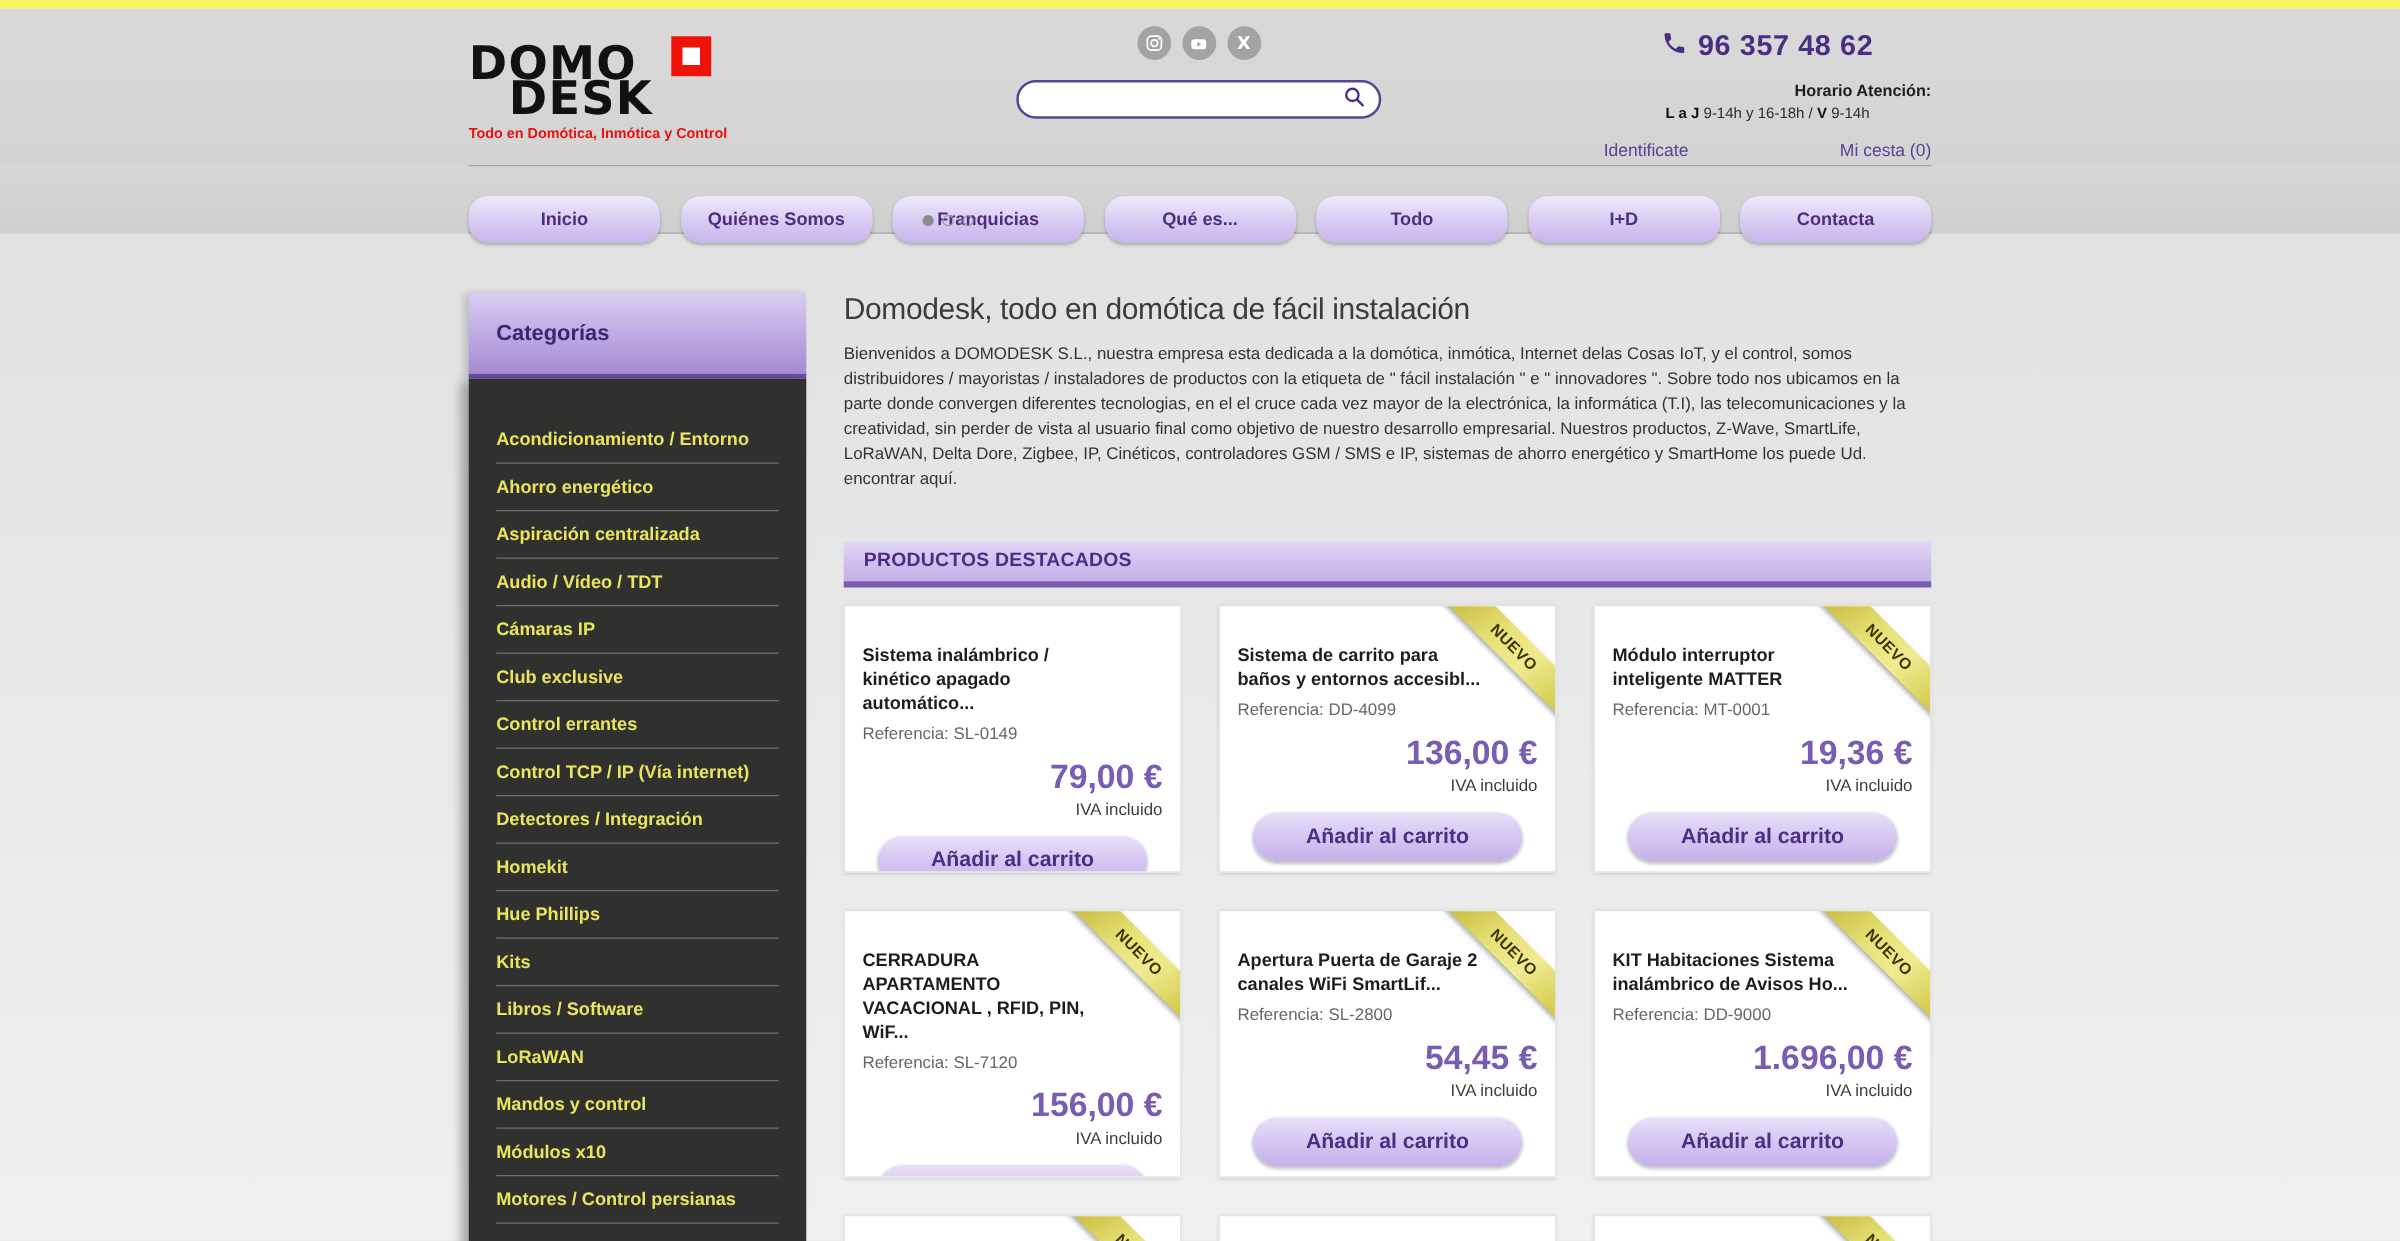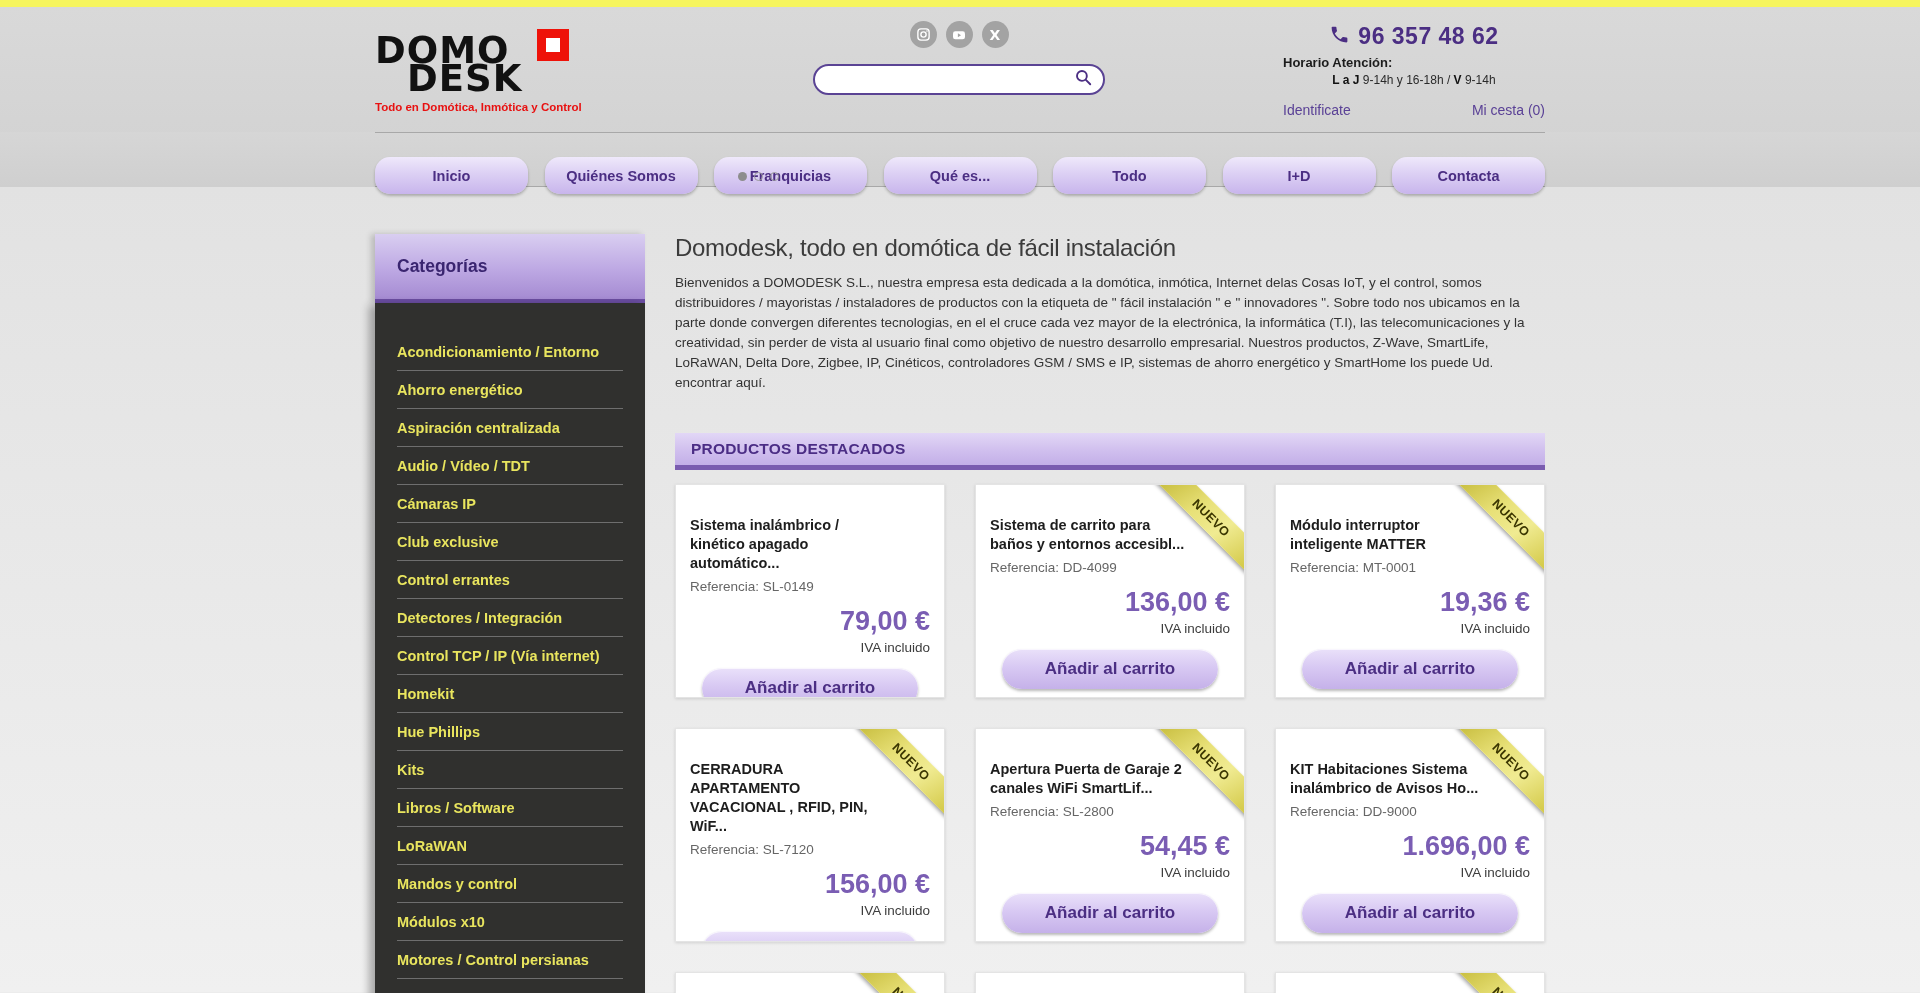--- a/index.html
+++ b/index.html
@@ -26,21 +26,21 @@
   .social-circle { width:27px; height:27px; border-radius:50%; background:#a3a3a3; display:flex; align-items:center; justify-content:center; cursor:pointer; }
   .social-circle svg { display:block; }
   .x-glyph { color:#fff; font-weight:800; font-size:14px; font-family:"DejaVu Sans", sans-serif; }
   .search-pill { margin-top:16px; width:292px; height:31px; background:#fff; border:2px solid #5a4394; border-radius:17px; display:flex; align-items:center; padding:0 10px 0 14px; }
   .search-pill input { flex:1; border:none; outline:none; font-size:13px; background:transparent; color:#333; }
 
   
   .header-right { width:262px; padding-top:16px; }
   .phone-row { display:flex; align-items:center; justify-content:center; gap:8px; }
   .phone-number { color:#4b2e83; font-weight:800; font-size:23px; letter-spacing:0.5px; }
-  .hours-label { text-align:left; font-weight:bold; font-size:13px; color:#1c1c1c; margin-top:5px; }
+  .hours-label { text-align:right; font-weight:bold; font-size:13px; color:#1c1c1c; margin-top:15px; }
   .hours-line { text-align:center; font-size:12px; color:#2a2a2a; margin-top:3px; }
   .hours-line b { color:#111; }
   .account-row { display:flex; justify-content:space-between; margin-top:15px; padding-left:0px; }
   .hlink { color:#5a4196; font-size:14px; cursor:pointer; }
 
   
   .nav-strip { background:linear-gradient(#d6d6d6,#cfcfcf); }
   .nav-row { border-top:1px solid #a8a8a8; border-bottom:1px solid #a8a8a8; height:55px; position:relative; }
   .nav-flex { display:flex; justify-content:space-between; padding-top:8px; }
   .nav-btn { width:153px; height:37px; border:none; border-radius:15px; cursor:pointer;
@@ -194,22 +194,22 @@
           <span>Categorías</span>
         </div>
         <div class="sidebar-panel">
           <div class="cat-item">Acondicionamiento / Entorno</div>
           <div class="cat-item">Ahorro energético</div>
           <div class="cat-item">Aspiración centralizada</div>
           <div class="cat-item">Audio / Vídeo / TDT</div>
           <div class="cat-item">Cámaras IP</div>
           <div class="cat-item">Club exclusive</div>
           <div class="cat-item">Control errantes</div>
+          <div class="cat-item">Control TCP / IP (Vía internet)</div>
           <div class="cat-item">Detectores / Integración</div>
-          <div class="cat-item">Control TCP / IP (Vía internet)</div>
           <div class="cat-item">Homekit</div>
           <div class="cat-item">Hue Phillips</div>
           <div class="cat-item">Kits</div>
           <div class="cat-item">Libros / Software</div>
           <div class="cat-item">LoRaWAN</div>
           <div class="cat-item">Mandos y control</div>
           <div class="cat-item">Módulos x10</div>
           <div class="cat-item">Motores / Control persianas</div>
         </div>
       </aside>

